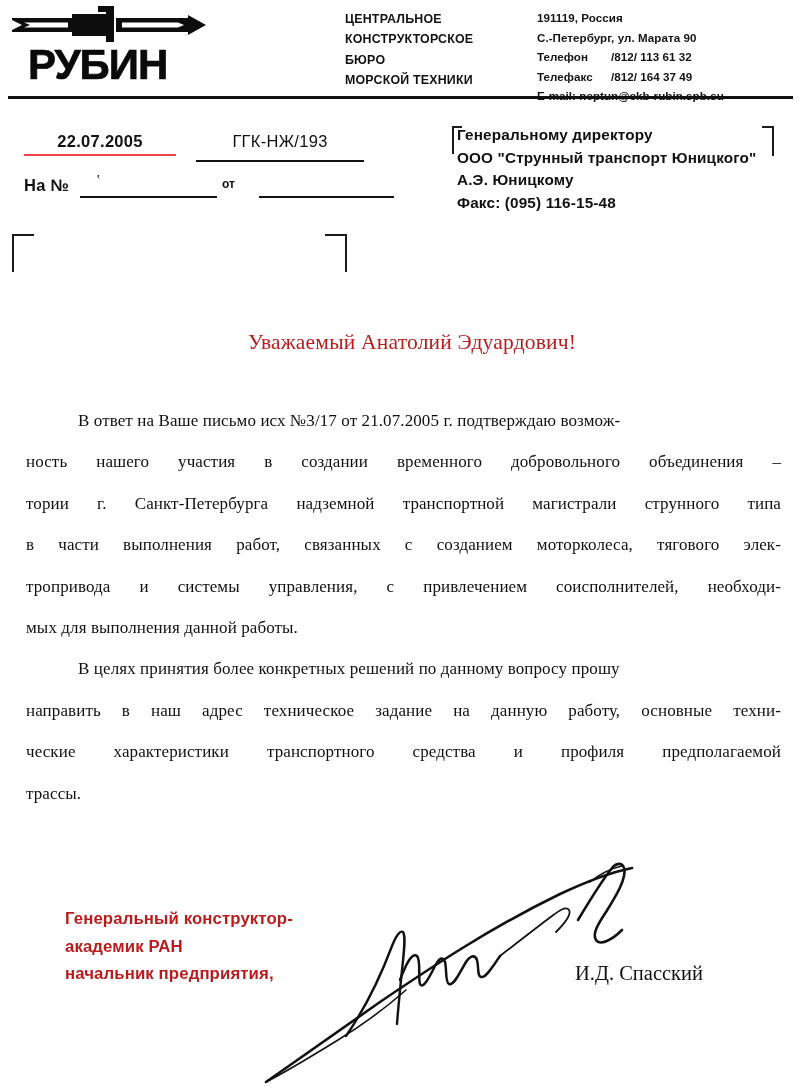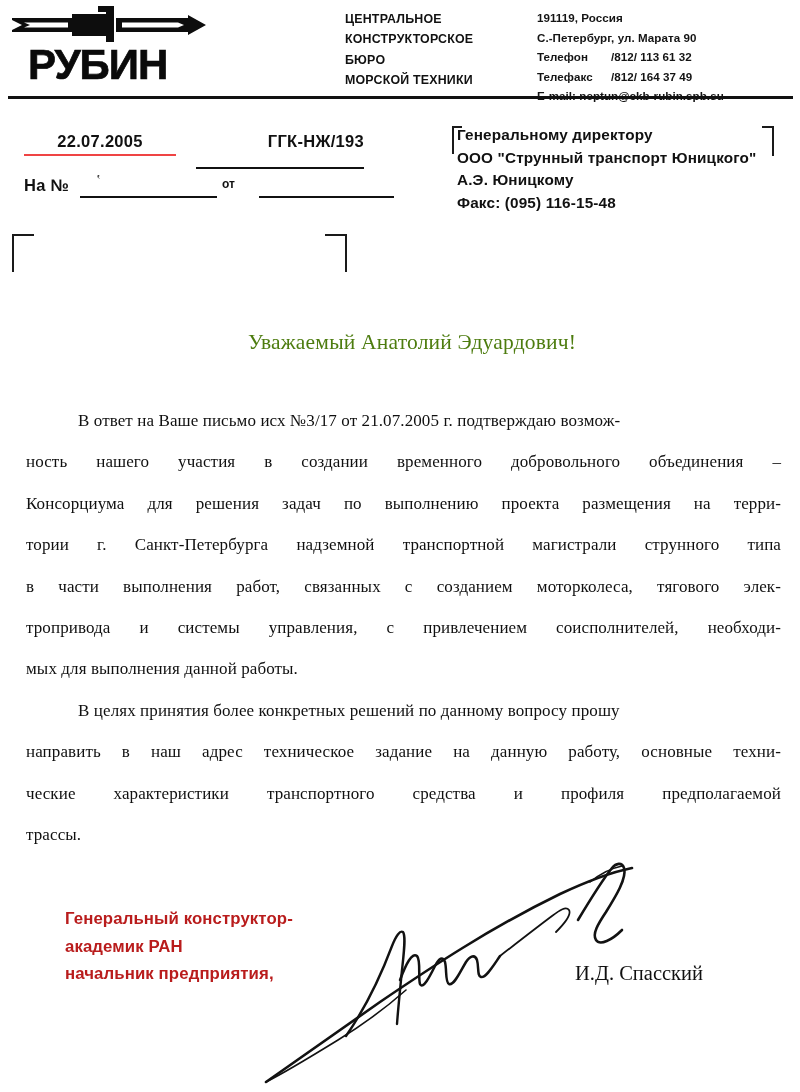--- a/index.html
+++ b/index.html
@@ -126,24 +126,24 @@
     padding-bottom: 3px;
     letter-spacing: 0.3px;
   }
   .ref-num {
     position: absolute;
     left: 172px;
     top: 0;
     width: 168px;
     font-family: "Liberation Sans", "DejaVu Sans", sans-serif;
     font-size: 16.5px;
-    font-weight: bold;
-    text-align: right;
+    font-weight: normal;
+    text-align: center;
     border-bottom: 2px solid #111;
-    padding-bottom: 16px;
+    padding-bottom: 9px;
     letter-spacing: 0.3px;
   }
 
   .ref-row2 {
     position: absolute;
     left: 24px;
     top: 72px;
     width: 370px;
     height: 26px;
   }
@@ -242,21 +242,21 @@
     border-top: 2px solid #1a1a1a;
   }
 
   
   .salutation {
     position: absolute;
     left: 248px;
     top: 330px;
     font-size: 21.5px;
     letter-spacing: 0.2px;
-    color: #4d7c0f;
+    color: #b91c1c;
     white-space: nowrap;
   }
 
   .body-text {
     position: absolute;
     left: 26px;
     top: 400px;
     width: 755px;
     font-size: 17px;
     line-height: 41.4px;
@@ -370,21 +370,20 @@
       <div>А.Э. Юницкому</div>
       <div>Факс: (095) 116-15-48</div>
     </div>
   </div>
 
   <div class="salutation">Уважаемый Анатолий Эдуардович!</div>
 
   <div class="body-text">
     <span class="para-line" style="padding-left:52px">В ответ на Ваше письмо исх №3/17 от 21.07.2005 г. подтверждаю возмож-</span>
     <span class="para-line justify">ность нашего участия в создании временного добровольного объединения –</span>
-    <span class="para-line justify">Консорциума для решения задач по выполнению проекта размещения  на терри-</span>
     <span class="para-line justify">тории г. Санкт-Петербурга надземной транспортной магистрали струнного типа</span>
     <span class="para-line justify">в части выполнения работ, связанных с созданием моторколеса, тягового элек-</span>
     <span class="para-line justify">тропривода и системы управления, с привлечением соисполнителей, необходи-</span>
     <span class="para-line">мых для выполнения данной работы.</span>
     <span class="para-line" style="padding-left:52px">В целях принятия более конкретных решений по данному вопросу прошу</span>
     <span class="para-line justify">направить в наш адрес техническое задание на данную работу, основные техни-</span>
     <span class="para-line justify">ческие характеристики транспортного средства и профиля предполагаемой</span>
     <span class="para-line">трассы.</span>
   </div>
 

